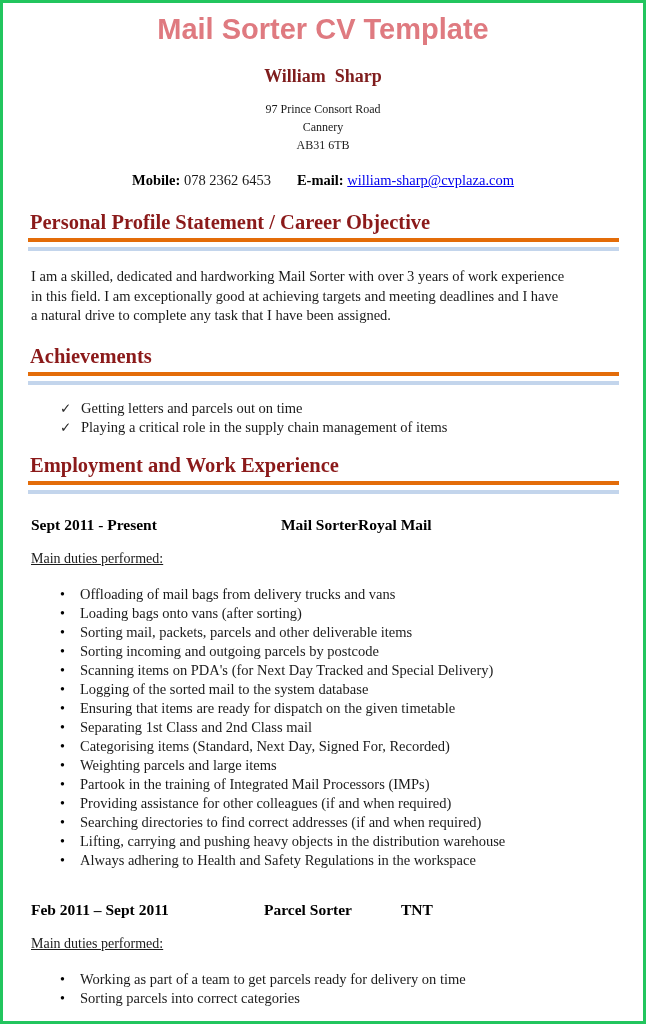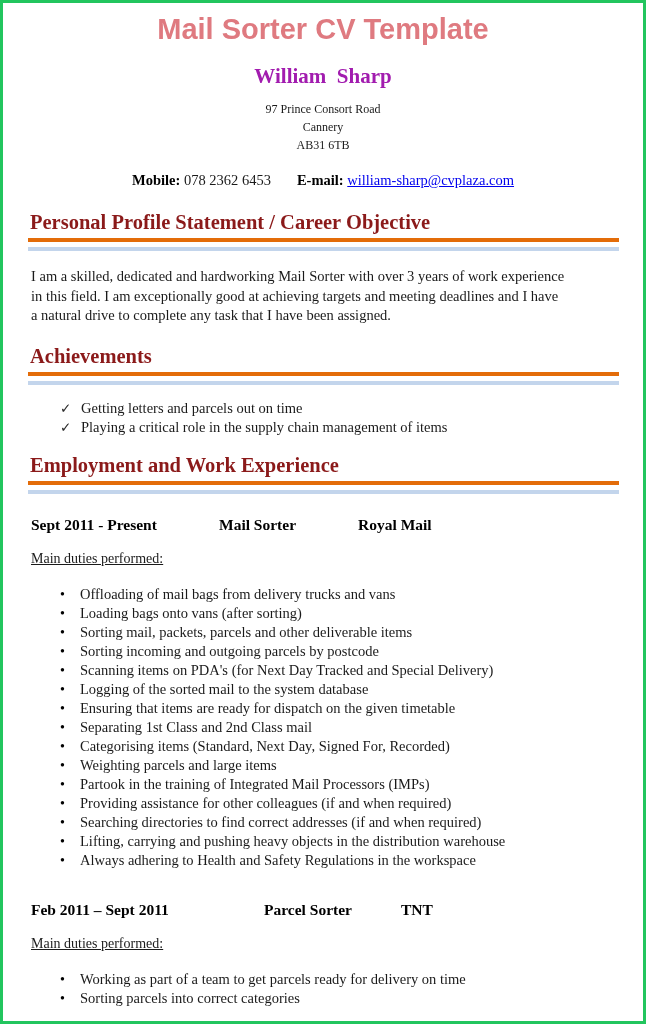--- a/index.html
+++ b/index.html
@@ -19,24 +19,24 @@
     font-weight:bold;
     font-size:29px;
     line-height:36px;
     color:#df7a80;
     letter-spacing:0px;
   }
   .person-name{
     margin-top:18px;
     text-align:center;
     font-weight:bold;
-    font-size:21px;
+    font-size:18px;
     line-height:22px;
     white-space:pre-wrap;
-    color:#a21caf;
+    color:#7f1d1d;
   }
   .address{
     margin-top:13px;
     text-align:center;
     font-size:12px;
     line-height:18px;
   }
   .contact-line{
     margin-top:17px;
     text-align:center;
@@ -96,21 +96,21 @@
     margin:0 0 0 28px;
     font-weight:bold;
     font-size:15.5px;
     line-height:19px;
     color:#000;
   }
   .job-0 .job-header{margin-top:21px;}
   .job-1 .job-header{margin-top:30px;}
   .job-header span{display:inline-block;}
   .job-0 .job-dates{width:188px;}
-  .job-0 .job-title{width:139px;}
+  .job-0 .job-title{width:139px;text-align:right;}
   .job-1 .job-dates{width:233px;}
   .job-1 .job-title{width:137px;}
   .duties-label{
     margin:16px 0 0 28px;
     font-size:14px;line-height:18px;text-decoration:underline;
   }
   .job-1 .bullet-list{margin-top:17px;}
   
   .page-footer{
     margin-top:28px;

